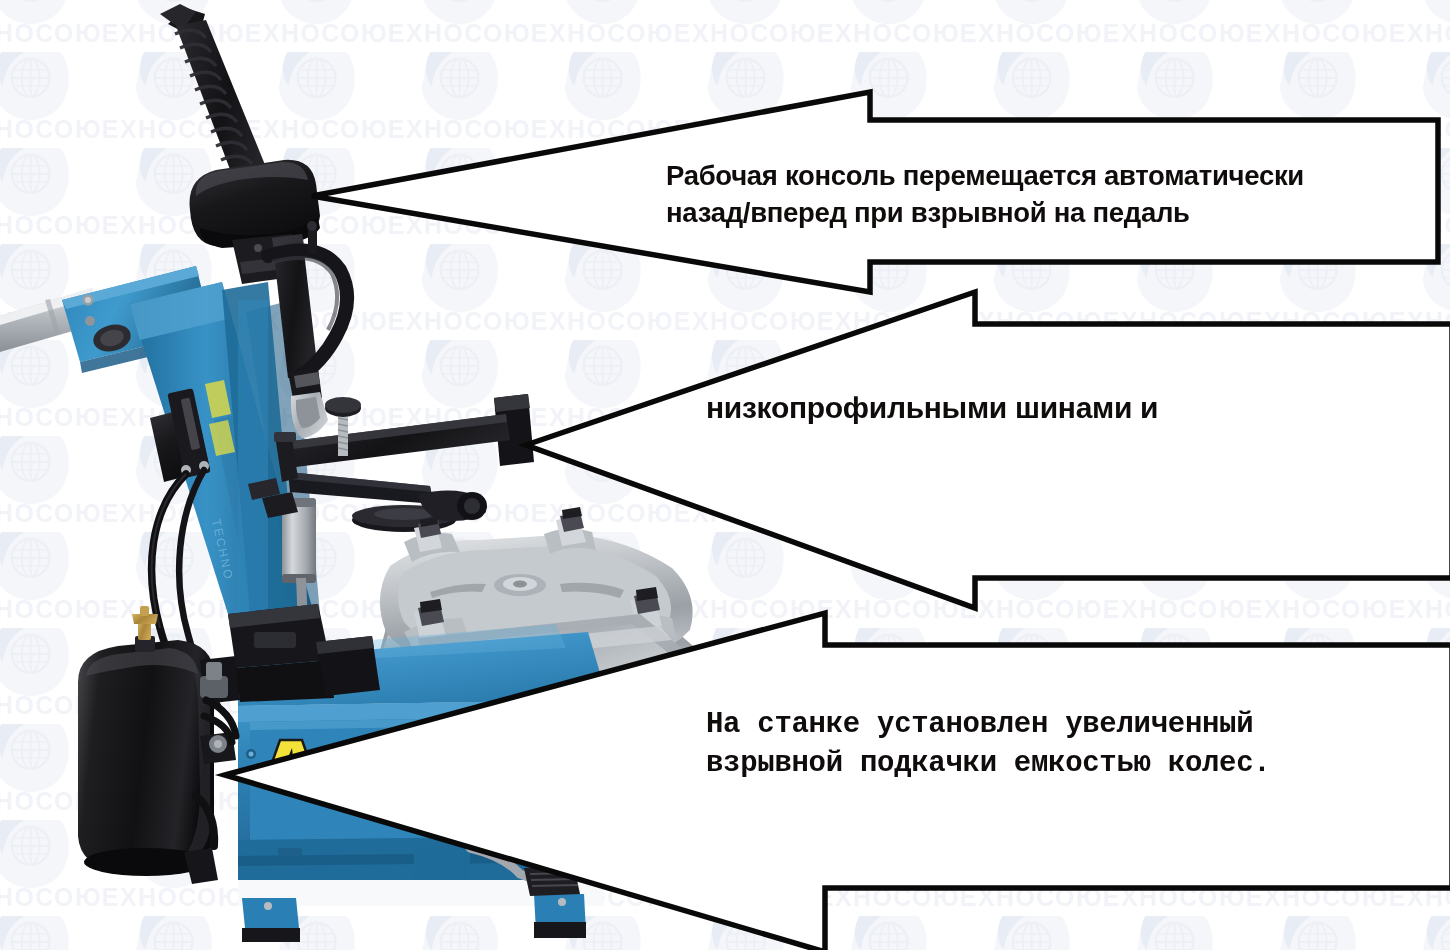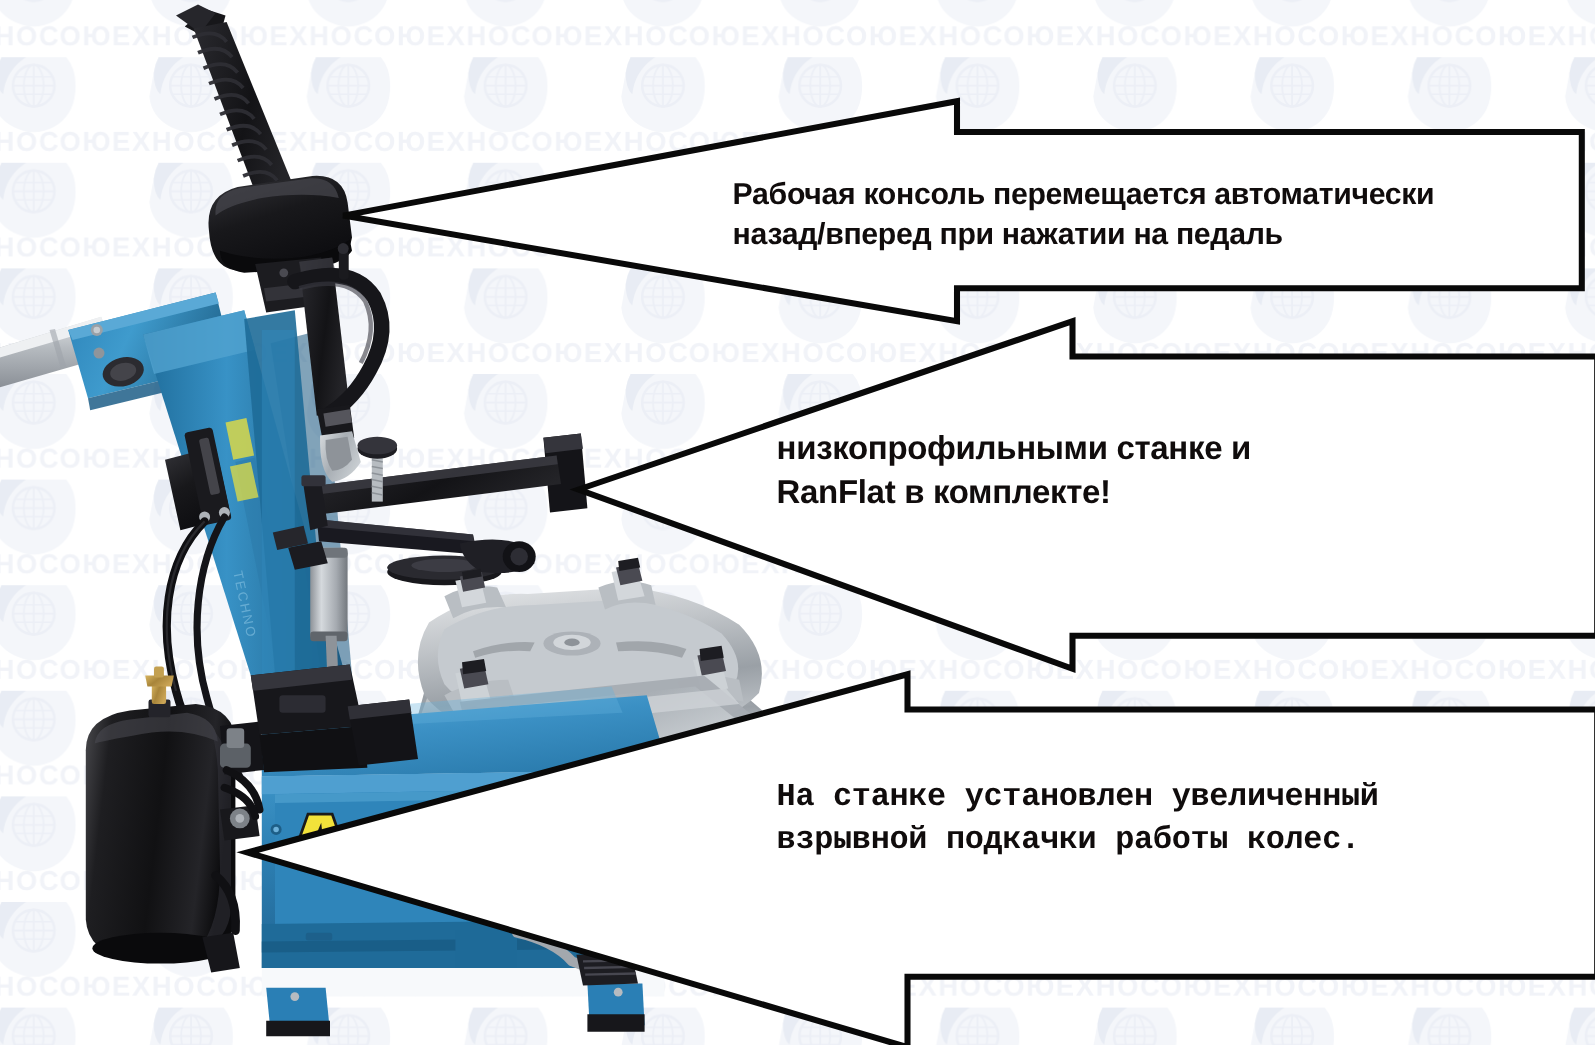--- a/index.html
+++ b/index.html
@@ -461,27 +461,26 @@
 
       <path d="M526 445
                L975 292 L975 324 L1452 324 L1452 578 L975 578 L975 608 Z" fill="#ffffff" stroke="#090909" stroke-width="5.5" stroke-linejoin="miter"></path>
 
       <path d="M225 775
                L825 613 L825 645 L1452 645 L1452 888 L825 888 L825 952 Z" fill="#ffffff" stroke="#090909" stroke-width="5.5" stroke-linejoin="miter"></path>
     </svg>
 
     <div class="ctext" id="c1text">
       <div>Рабочая консоль перемещается автоматически</div>
-      <div>назад/вперед при нажатии на педаль</div>
+      <div>назад/вперед при взрывной на педаль</div>
     </div>
 
     <div class="ctext" id="c2text">
-      <div>низкопрофильными станке и</div>
-      <div>RanFlat в комплекте!</div>
+      <div>низкопрофильными шинами и</div>
     </div>
 
     <div class="ctext" id="c3text">
       <div>На станке установлен увеличенный</div>
-      <div>взрывной подкачки работы колес.</div>
+      <div>взрывной подкачки емкостью колес.</div>
     </div>
   </div>
 
 </div>
 
 </body></html>

